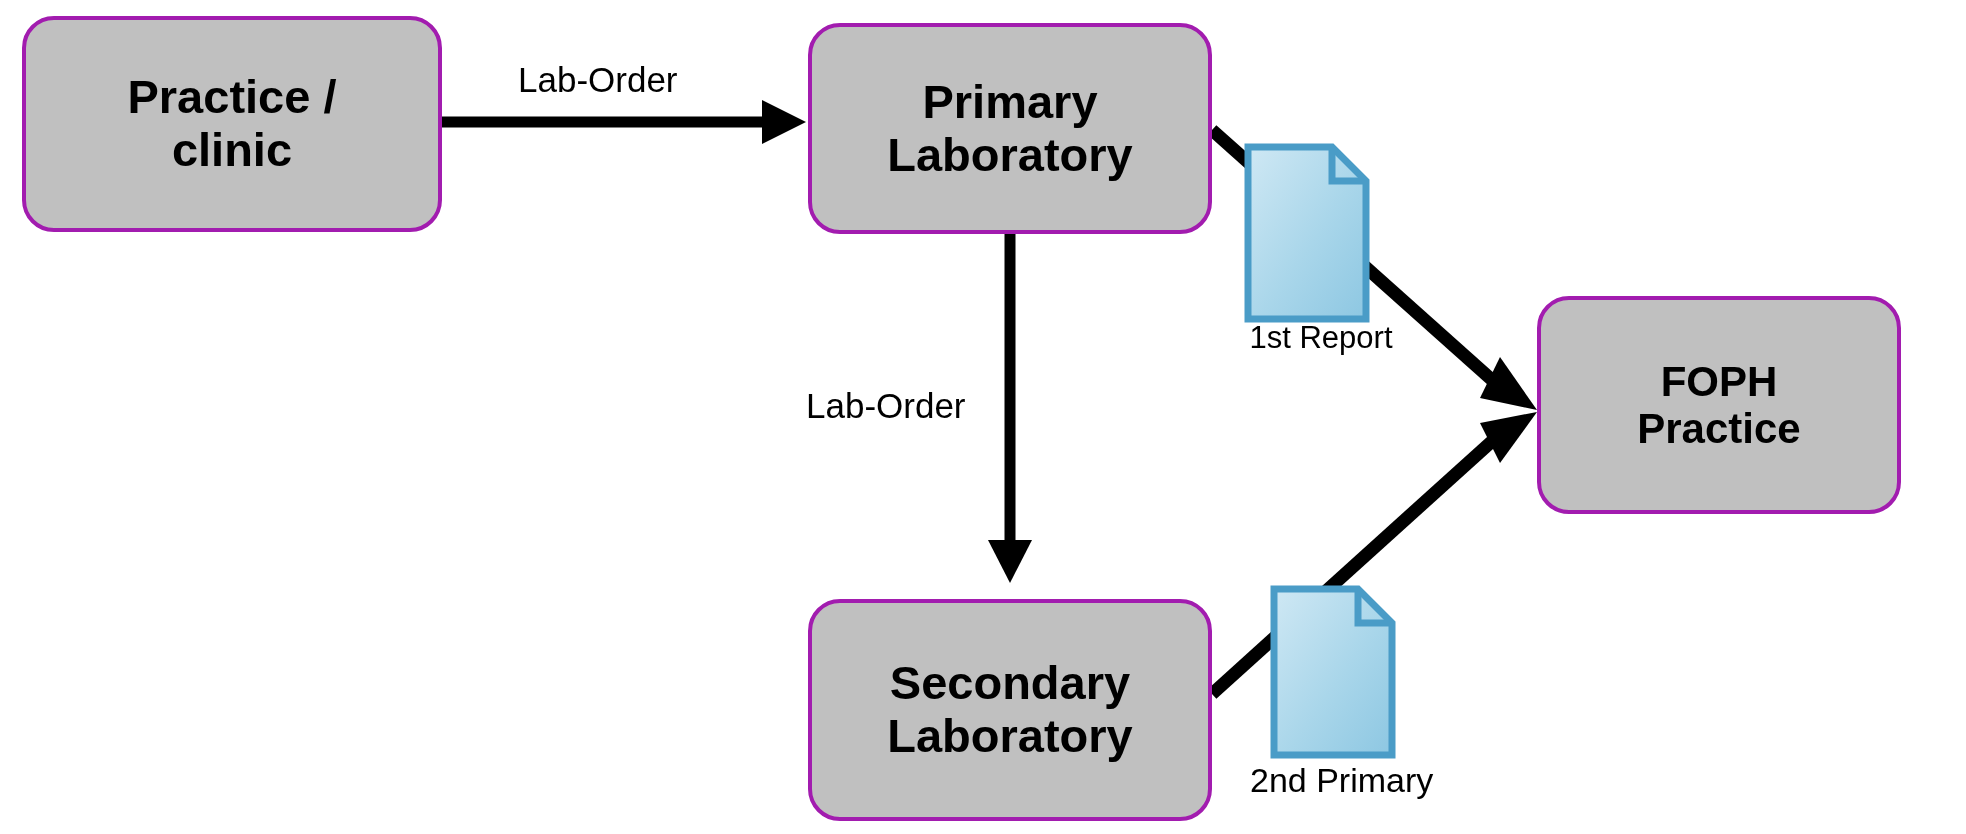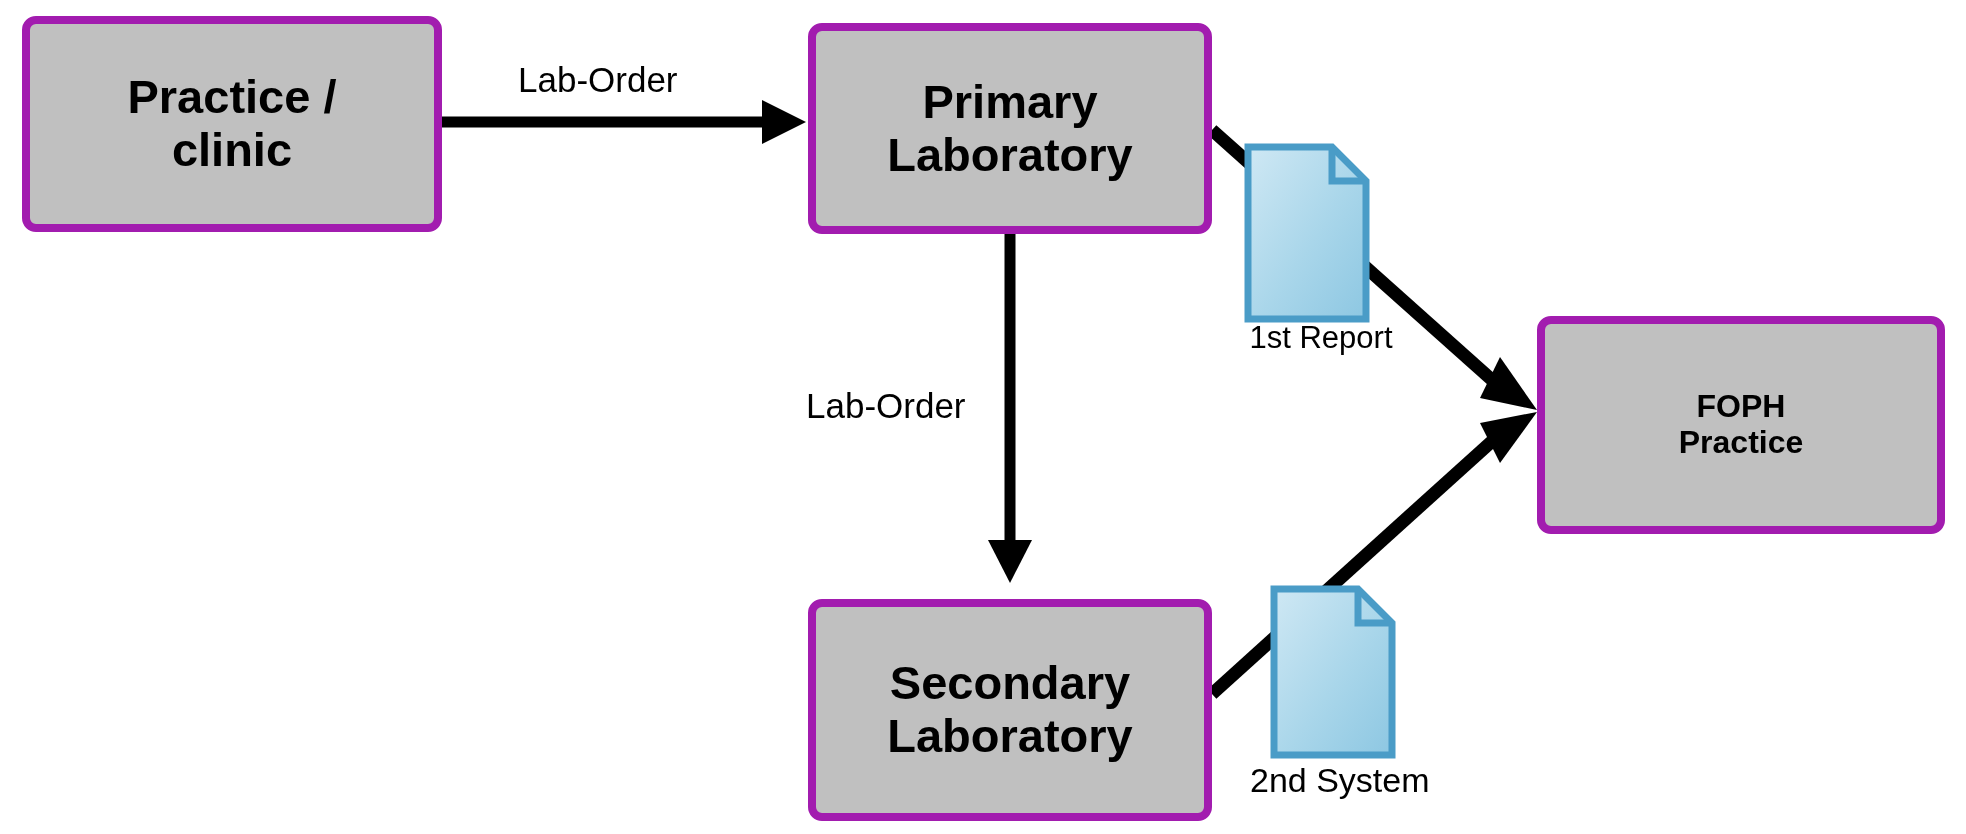--- a/index.html
+++ b/index.html
@@ -21,22 +21,22 @@
     position: absolute;
     left: 0;
     top: 0;
     width: 1966px;
     height: 834px;
   }
   .node {
     position: absolute;
     box-sizing: border-box;
     background: #c0c0c0;
-    border: 8px solid #a21caf;
-    border-radius: 14px;
+    border: 4px solid #a21caf;
+    border-radius: 32px;
     display: flex;
     align-items: center;
     justify-content: center;
     text-align: center;
     font-weight: bold;
     color: #000000;
     line-height: 1.12;
     letter-spacing: 0px;
   }
   .node-label {
@@ -114,21 +114,21 @@
       <linearGradient id="g2" x1="0" y1="0" x2="1" y2="1">
         <stop offset="0%" stop-color="#cfe8f4"></stop>
         <stop offset="55%" stop-color="#a9d6ea"></stop>
         <stop offset="100%" stop-color="#8dc7e2"></stop>
       </linearGradient>
     </defs>
     <path d="M4,4 H88 L122,38 V170 H4 Z" fill="url(#g2)" stroke="#4a9cc7" stroke-width="7" stroke-linejoin="miter"></path>
     <path d="M88,4 V38 H122" fill="none" stroke="#4a9cc7" stroke-width="7"></path>
   </svg>
 
-  <div class="doc-caption" style="left:1250px; top:763px; width:170px; font-size:34px;">2nd System</div>
+  <div class="doc-caption" style="left:1250px; top:763px; width:170px; font-size:34px;">2nd Primary</div>
 
   <div class="edge-label" style="left:518px; top:62px; font-size:35px;">Lab-Order</div>
 
   <div class="edge-label" style="left:806px; top:388px; font-size:35px;">Lab-Order</div>
 
   <div class="node" style="left:22px; top:16px; width:420px; height:216px; font-size:47px;">
     <span class="node-label">
       <span>Practice /</span><br>
       <span>clinic</span>
     </span>
@@ -141,20 +141,20 @@
     </span>
   </div>
 
   <div class="node" style="left:808px; top:599px; width:404px; height:222px; font-size:47px;">
     <span class="node-label">
       <span>Secondary</span><br>
       <span>Laboratory</span>
     </span>
   </div>
 
-  <div class="node" style="left:1537px; top:316px; width:408px; height:218px; font-size:32px;">
+  <div class="node" style="left:1537px; top:296px; width:364px; height:218px; font-size:42px;">
     <span class="node-label">
       <span>FOPH</span><br>
       <span>Practice</span><br>
     </span>
   </div>
 
 </div>
 
 </body></html>

